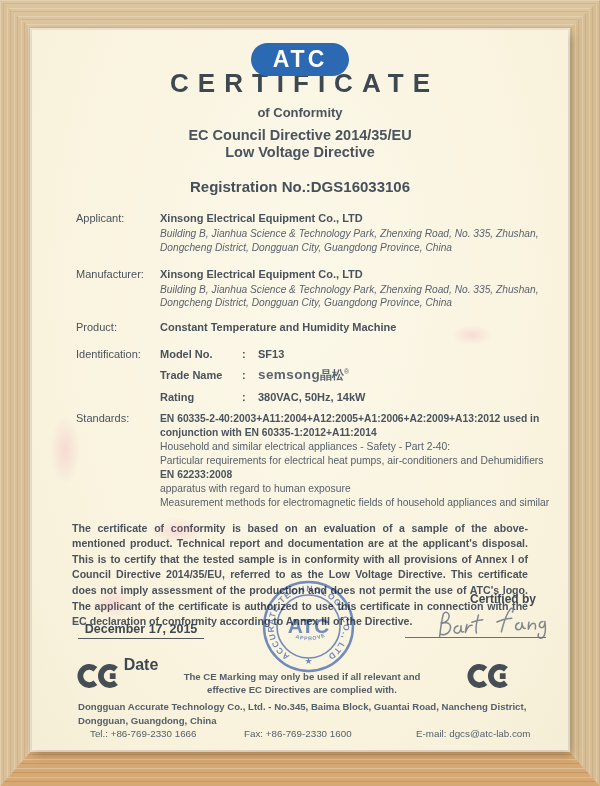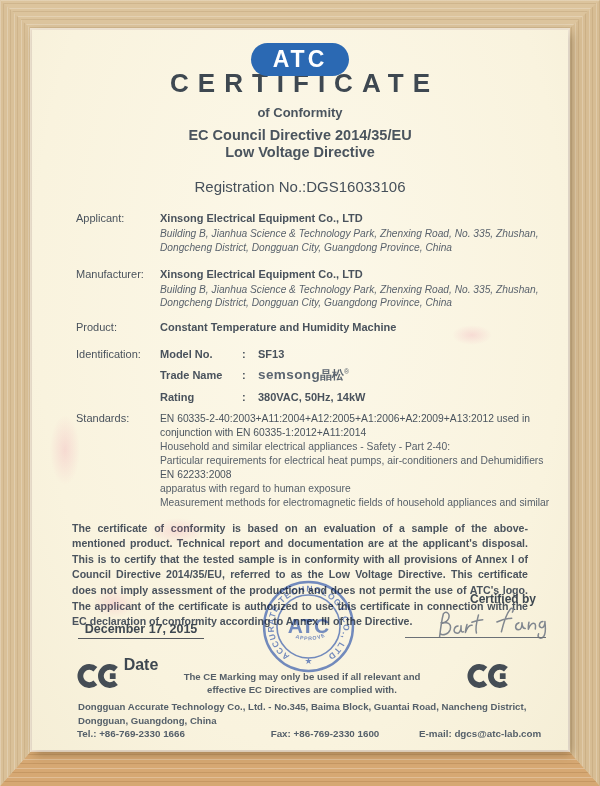--- a/index.html
+++ b/index.html
@@ -40,21 +40,21 @@
 
   
   .logo-pill{position:relative;z-index:2;width:98px;height:33px;margin:13px auto 0;
     border-radius:17px;background:#2b69b3;color:#fff;display:flex;align-items:center;
     justify-content:center;font-weight:bold;font-size:23px;letter-spacing:3px;}
   .cert-title{position:relative;z-index:1;margin-top:-8px;text-align:center;
     font-size:26px;font-weight:bold;letter-spacing:9px;padding-left:9px;color:#3e4851;}
   .cert-sub{margin-top:6px;text-align:center;font-size:13px;font-weight:bold;color:#4a545e;}
   .dir{text-align:center;font-size:14.5px;font-weight:bold;color:#4a545e;line-height:17px;}
   .dir1{margin-top:7px;}
-  .reg{margin-top:17px;text-align:center;font-size:15px;font-weight:normal;color:#46505a;}
+  .reg{margin-top:17px;text-align:center;font-size:15px;font-weight:bold;color:#46505a;}
 
   
   .row{display:grid;grid-template-columns:84px 1fr;margin:0 14px 0 44px;font-size:11px;}
   .lbl{font-weight:normal;color:#49525c;}
   .vname{font-weight:bold;color:#49525c;}
   .addr{font-weight:normal;color:#5a636d;font-size:10.2px;line-height:13.8px;margin-top:3px;font-style:italic;}
   .addr div{white-space:nowrap;}
   .r-applicant{margin-top:17px;}
   .r-manufacturer{margin-top:13px;}
   .r-product{margin-top:11px;}
@@ -62,21 +62,21 @@
   .irow{display:grid;grid-template-columns:82px 16px auto;margin-bottom:7px;align-items:baseline;}
   .ilbl{font-weight:bold;color:#49525c;}
   .icolon{font-weight:bold;color:#49525c;}
   .ival{font-weight:bold;color:#49525c;}
   .semsong{font-weight:bold;font-size:13.5px;letter-spacing:.4px;color:#5b6570;}
   .cjk{font-weight:bold;font-size:12px;color:#5b6570;}
   .regmark{font-size:7px;vertical-align:super;color:#5b6570;}
   .r-standards{margin-top:2px;}
   .stdlines{font-size:10.3px;line-height:13.9px;color:#57606a;}
   .stdlines div{white-space:nowrap;}
-  .sb{font-weight:normal;color:#4a545e;}
+  .sb{font-weight:bold;color:#4a545e;}
 
   .decl{margin:11px 40px 0 40px;font-size:10.6px;font-weight:bold;color:#4a535d;
         line-height:15.6px;text-align:justify;}
 
   
   .certified{position:absolute;left:396px;top:562px;width:150px;text-align:center;
              font-size:12px;font-weight:bold;color:#3e4851;}
   .sig-svg{position:absolute;left:398px;top:574px;width:132px;height:40px;transform:rotate(-3deg);}
   .sig-line{position:absolute;left:373px;top:607px;width:141px;border-top:1.2px solid #6b7076;}
   .date-wrap{position:absolute;left:46px;top:592px;width:126px;text-align:center;}
@@ -85,24 +85,24 @@
   .date-lbl{margin-top:17px;font-size:16px;font-weight:bold;color:#3e4851;}
   .ce{position:absolute;width:46px;height:30px;}
   .ce-left{left:45px;top:631px;}
   .ce-right{left:435px;top:631px;}
   .ce-note{position:absolute;left:140px;top:641px;width:260px;text-align:center;
            font-size:9.6px;font-weight:bold;color:#555f68;line-height:12.5px;}
   .stamp{position:absolute;left:228px;top:548px;width:97px;height:97px;
          opacity:.82;mix-blend-mode:multiply;}
   .issuer{position:absolute;left:46px;top:670px;width:472px;font-size:9.6px;
           font-weight:bold;color:#55606a;line-height:14px;}
-  .contacts{position:absolute;left:45px;top:698px;width:472px;font-size:9.8px;
-            font-weight:bold;color:#55606a;display:flex;}
+  .contacts{position:absolute;left:58px;top:698px;width:472px;font-size:9.8px;
+            font-weight:normal;color:#55606a;display:flex;}
   .c-tel{width:154px;}
-  .c-fax{width:188px;text-align:center;}
+  .c-fax{width:172px;}
 </style>
 </head>
 <body>
 
 <div class="scene">
   <div class="wood wood-top"></div>
   <div class="wood wood-bottom"></div>
   <div class="wood wood-left"></div>
   <div class="wood wood-right"></div>
 

